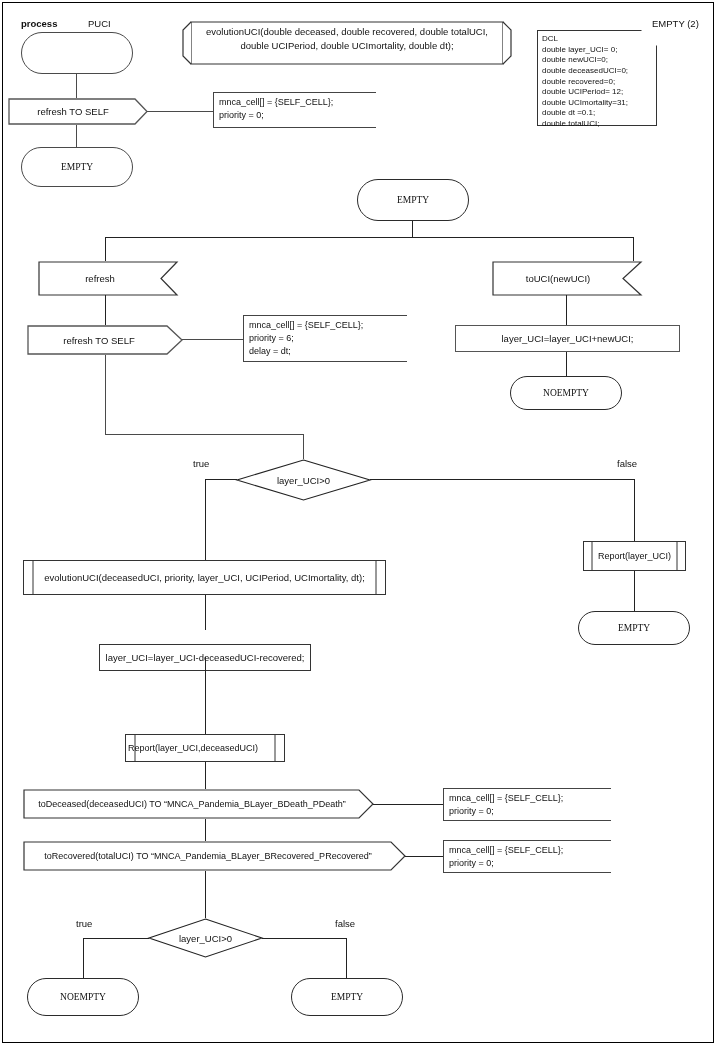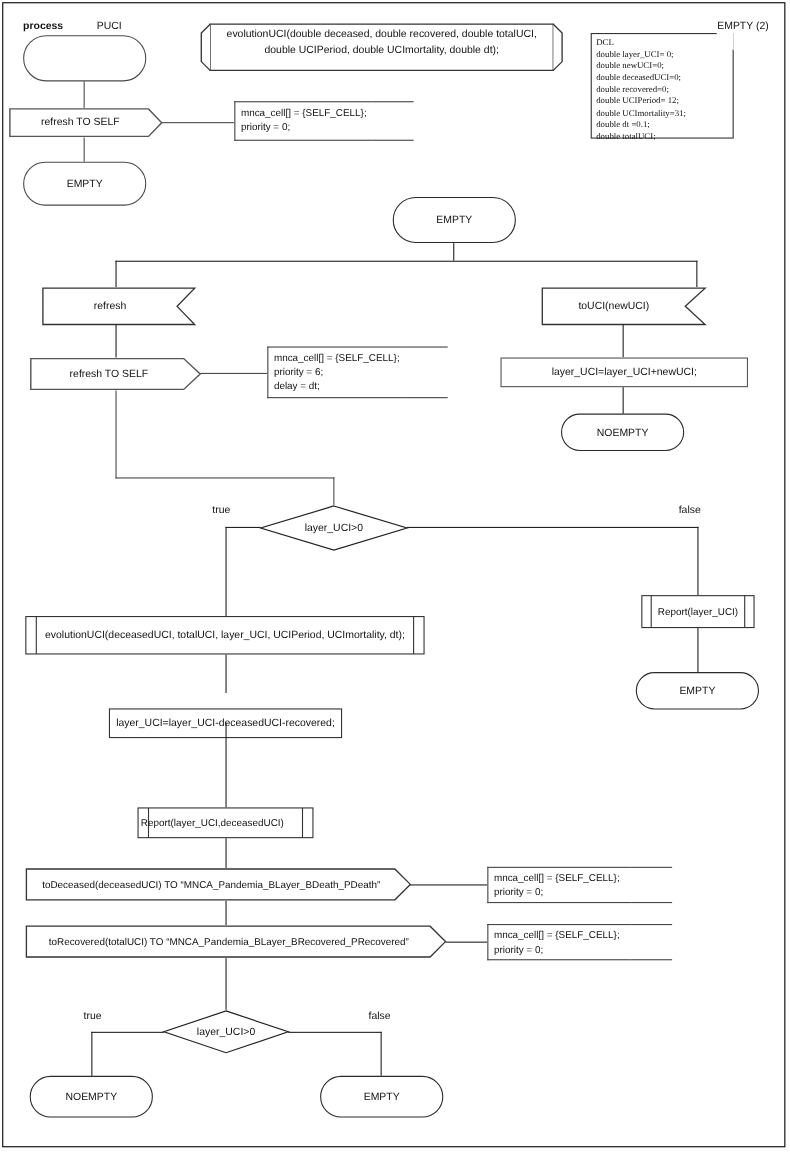--- a/index.html
+++ b/index.html
@@ -8,21 +8,21 @@
   #frame{position:absolute;left:2px;top:2px;width:712px;height:1041px;border:1.5px solid #000;box-sizing:border-box;}
 
   .lbl{position:absolute;font-size:9.5px;color:#111;white-space:nowrap;}
   .lbl.bold{font-weight:bold;}
 
   
   .sh{position:absolute;box-sizing:border-box;}
   .ctr{display:flex;align-items:center;justify-content:center;text-align:center;}
 
   
-  .state{border:1.3px solid #4a4a4a;border-radius:26px;background:#fff;font-size:9.5px;color:#111;}
+  .state{border:1.3px solid #4a4a4a;border-radius:26px;background:#fff;font-size:9.5px;color:#111;font-family:Liberation Serif, serif;}
   .state.thin{border-color:#2b2b2b;border-width:1.1px;}
 
   
   .task{border:1.3px solid #555;background:#fff;font-size:9.5px;color:#111;}
   .task.k{border-color:#333;border-width:1px;margin-top:14px;}
 
   
   .h,.v{position:absolute;background:#4a4a4a;}
   .h{height:1.3px;}
   .v{width:1.3px;}
@@ -70,21 +70,21 @@
   <div class="svgshape" style="left:183px;top:20px;">
     <svg width="328" height="46" viewBox="0 0 328 46">
       <path d="M8,2 L320,2 L320,44 L8,44 Z" fill="#fff" stroke="#333" stroke-width="1.2"></path>
       <path d="M8,2 L0,10 L0,36 L8,44" fill="#fff" stroke="#333" stroke-width="1.2"></path>
       <path d="M320,2 L328,10 L328,36 L320,44" fill="#fff" stroke="#333" stroke-width="1.2"></path>
     </svg>
   </div>
   <div class="shtext" style="left:183px;top:22px;width:328px;height:18px;">evolutionUCI(double deceased, double recovered, double totalUCI,</div>
   <div class="shtext" style="left:183px;top:36px;width:328px;height:18px;">double UCIPeriod, double UCImortality, double dt);</div>
 
-  <div class="dcl" style="left:537px;top:30px;width:130px;height:96px;font-family:Liberation Serif, serif;">
+  <div class="dcl" style="left:537px;top:30px;width:120px;height:96px;">
     <div class="foldcut"></div>
     <div class="ln">DCL</div>
     <div class="ln">double layer_UCI= 0;</div>
     <div class="ln">double newUCI=0;</div>
     <div class="ln">double deceasedUCI=0;</div>
     <div class="ln">double recovered=0;</div>
     <div class="ln">double UCIPeriod= 12;</div>
     <div class="ln">double UCImortality=31;</div>
     <div class="ln">double dt =0.1;</div>
     <div class="ln">double totalUCI;</div>
@@ -186,21 +186,21 @@
     <span>EMPTY</span>
   </div>
 
   <div class="svgshape" style="left:23px;top:560px;">
     <svg width="363" height="35" viewBox="0 0 363 35">
       <rect x="0.5" y="0.5" width="362" height="34" fill="#fff" stroke="#333" stroke-width="1"></rect>
       <line x1="10" y1="0.5" x2="10" y2="34.5" stroke="#333" stroke-width="1"></line>
       <line x1="353" y1="0.5" x2="353" y2="34.5" stroke="#333" stroke-width="1"></line>
     </svg>
   </div>
-  <div class="shtext" style="left:23px;top:560px;width:363px;height:35px;">evolutionUCI(deceasedUCI, totalUCI, layer_UCI, UCIPeriod, UCImortality, dt);</div>
+  <div class="shtext" style="left:23px;top:560px;width:363px;height:35px;">evolutionUCI(deceasedUCI, priority, layer_UCI, UCIPeriod, UCImortality, dt);</div>
   <div class="v dk thin" style="left:205px;top:595px;height:35px;"></div>
 
   <div class="sh task k ctr" style="left:99px;top:630px;width:212px;height:27px;">
     <span>layer_UCI=layer_UCI-deceasedUCI-recovered;</span>
   </div>
   <div class="v dk thin" style="left:205px;top:657px;height:77px;"></div>
 
   <div class="svgshape" style="left:125px;top:734px;">
     <svg width="160" height="28" viewBox="0 0 160 28">
       <rect x="0.5" y="0.5" width="159" height="27" fill="#fff" stroke="#333" stroke-width="1"></rect>

